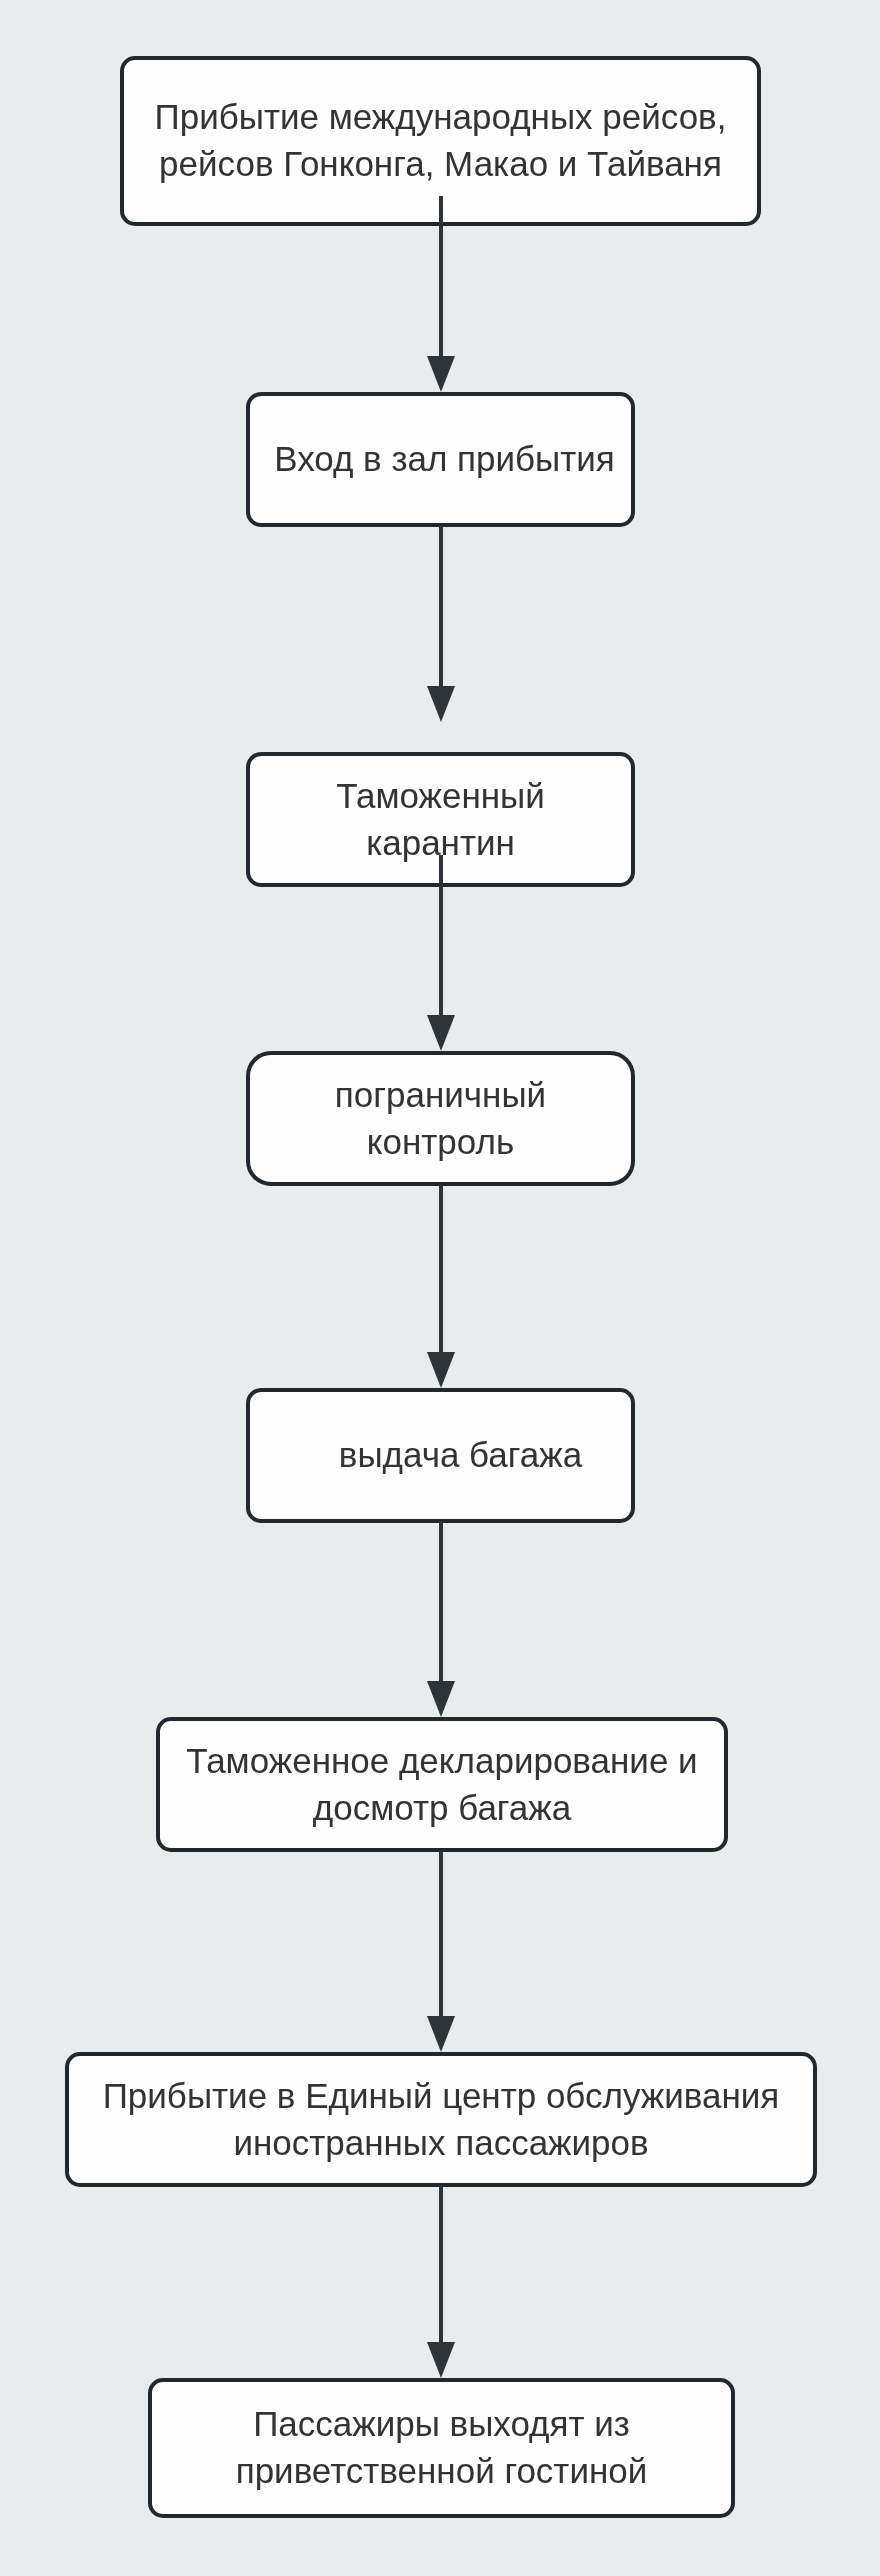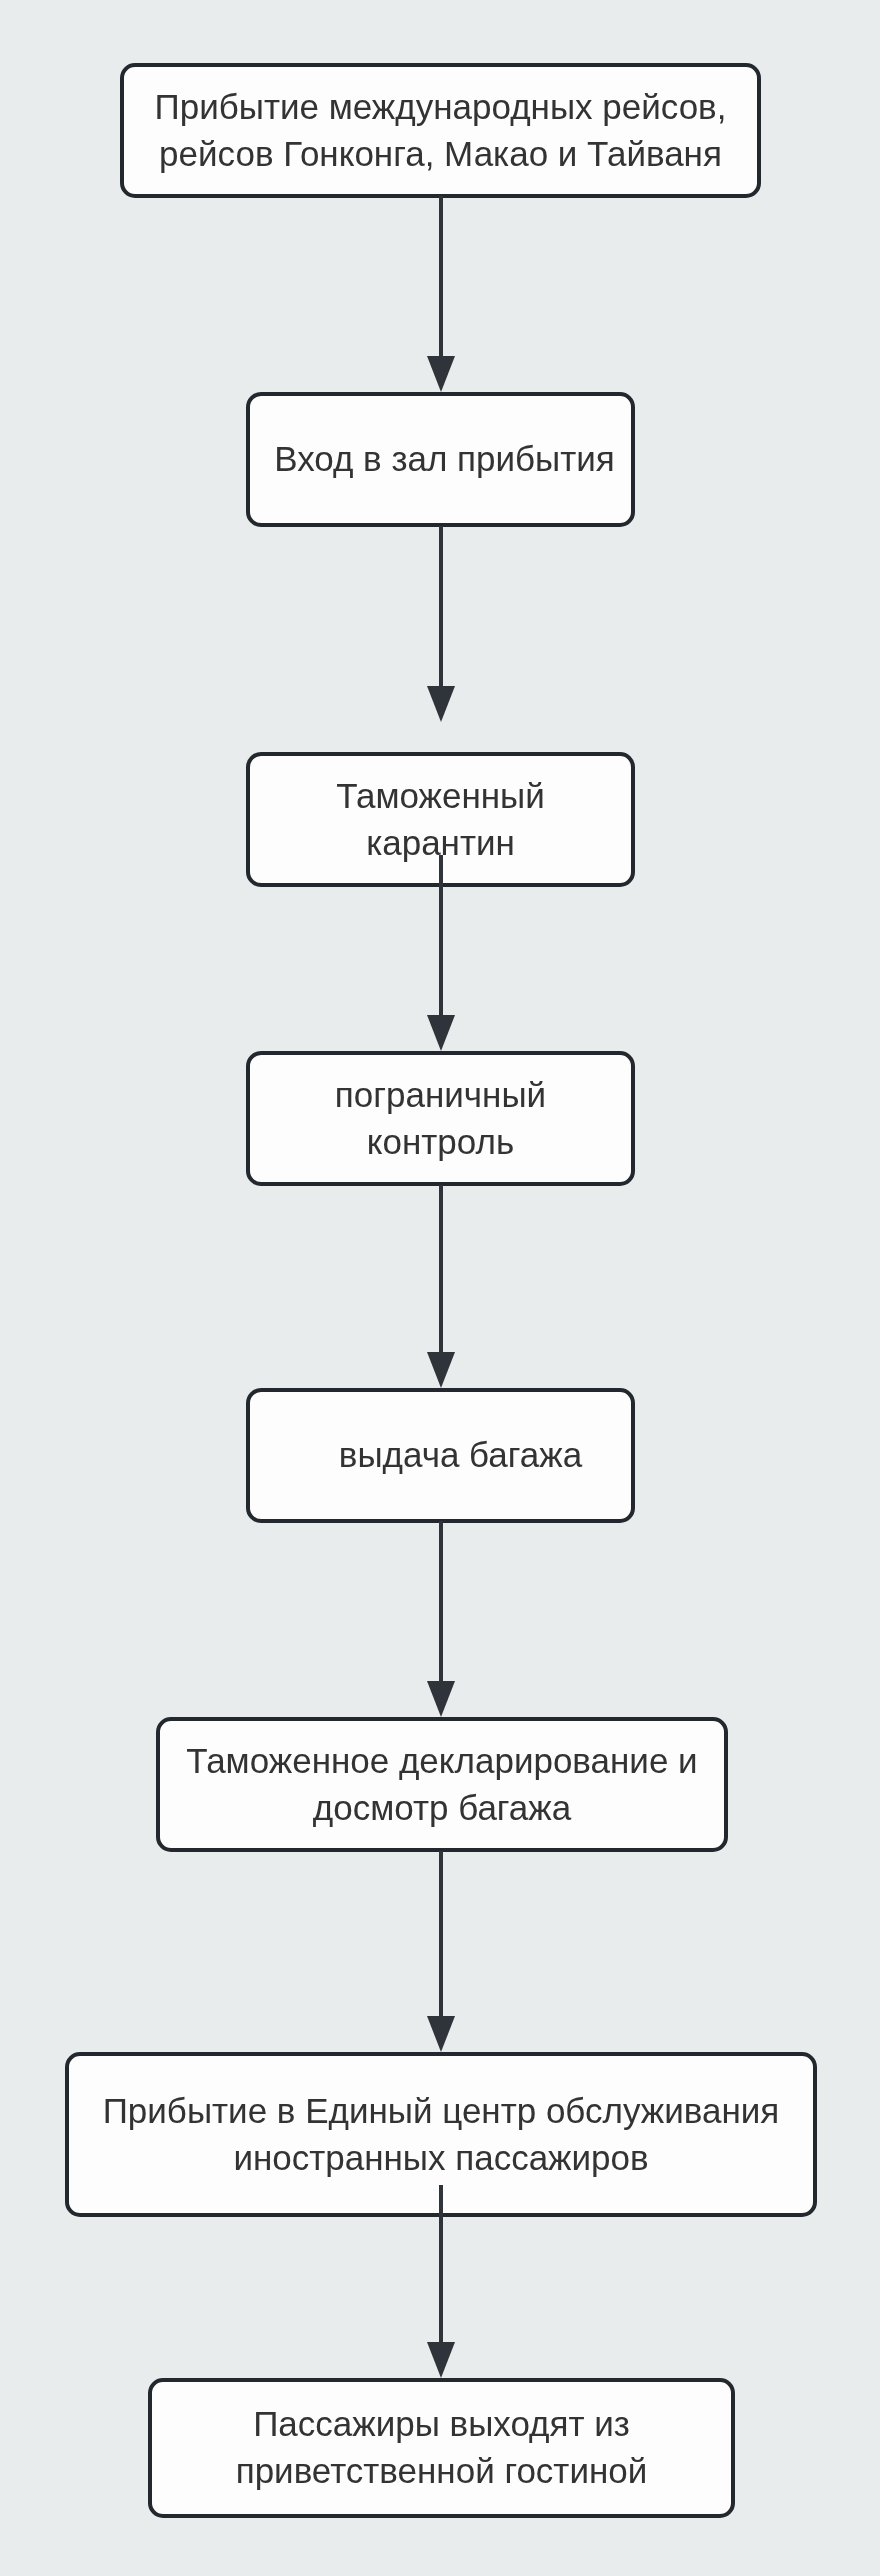--- a/index.html
+++ b/index.html
@@ -30,27 +30,27 @@
     text-align: center;
   }
   .node .label {
     white-space: pre-line;
     font-size: 35px;
     line-height: 1.33;
     color: #333333;
     padding: 0 10px;
   }
   
-  .n1 { left: 120px; top: 63px;   width: 641px; height: 135px; }
+  .n1 { left: 120px; top: 56px;   width: 641px; height: 170px; }
   .n2 { left: 246px; top: 392px;  width: 389px; height: 135px; padding-left: 8px; }
   .n3 { left: 246px; top: 722px;  width: 389px; height: 135px; margin-top: 30px; }
-  .n4 { left: 246px; top: 1051px; width: 389px; height: 135px; }
+  .n4 { left: 246px; top: 1051px; width: 389px; height: 135px; border-radius: 25px; }
   .n5 { left: 246px; top: 1388px; width: 389px; height: 135px; padding-left: 40px; }
   .n6 { left: 156px; top: 1717px; width: 572px; height: 135px; }
-  .n7 { left: 65px;  top: 2052px; width: 752px; height: 165px; }
+  .n7 { left: 65px;  top: 2052px; width: 752px; height: 135px; }
   .n8 { left: 148px; top: 2378px; width: 587px; height: 140px; }
 
   .edge {
     position: absolute;
     left: 427px;            
     width: 28px;
   }
   .edge .shaft {
     position: absolute;
     left: 12px;

